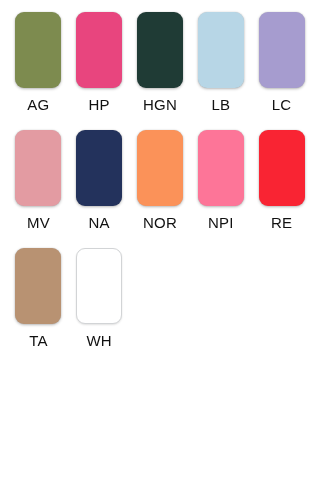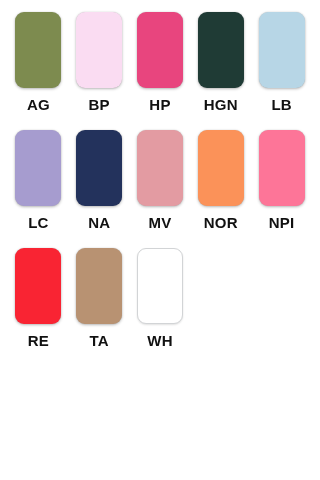--- a/index.html
+++ b/index.html
@@ -43,58 +43,53 @@
     box-shadow: 0 1px 2px rgba(0,0,0,0.12);
   }
   .swatch-label {
     margin-top: 9px;
     font-size: 15px;
     line-height: 1;
     color: #111111;
     letter-spacing: 0.2px;
     text-align: center;
     white-space: nowrap;
-    font-weight: bold;
   }
 </style>
 </head>
 <body style="background: rgb(255, 255, 255);">
 
 <div id="swatch-grid">
     <div class="swatch-cell">
       <div class="swatch-chip" style="background-color: rgb(125, 139, 79);"></div>
       <div class="swatch-label">AG</div>
-    </div>
-    <div class="swatch-cell">
-      <div class="swatch-chip" style="background-color: rgb(250, 220, 242);"></div>
-      <div class="swatch-label">BP</div>
     </div>
     <div class="swatch-cell">
       <div class="swatch-chip" style="background-color: rgb(232, 69, 126);"></div>
       <div class="swatch-label">HP</div>
     </div>
     <div class="swatch-cell">
       <div class="swatch-chip" style="background-color: rgb(31, 59, 53);"></div>
       <div class="swatch-label">HGN</div>
     </div>
     <div class="swatch-cell">
       <div class="swatch-chip" style="background-color: rgb(183, 214, 230);"></div>
       <div class="swatch-label">LB</div>
     </div>
     <div class="swatch-cell">
       <div class="swatch-chip" style="background-color: rgb(166, 156, 207);"></div>
       <div class="swatch-label">LC</div>
     </div>
     <div class="swatch-cell">
+      <div class="swatch-chip" style="background-color: rgb(227, 155, 162);"></div>
+      <div class="swatch-label">MV</div>
+    </div>
+    <div class="swatch-cell">
       <div class="swatch-chip" style="background-color: rgb(35, 50, 92);"></div>
       <div class="swatch-label">NA</div>
-    </div>
-    <div class="swatch-cell">
-      <div class="swatch-chip" style="background-color: rgb(227, 155, 162);"></div>
-      <div class="swatch-label">MV</div>
     </div>
     <div class="swatch-cell">
       <div class="swatch-chip" style="background-color: rgb(251, 146, 89);"></div>
       <div class="swatch-label">NOR</div>
     </div>
     <div class="swatch-cell">
       <div class="swatch-chip" style="background-color: rgb(253, 117, 152);"></div>
       <div class="swatch-label">NPI</div>
     </div>
     <div class="swatch-cell">

